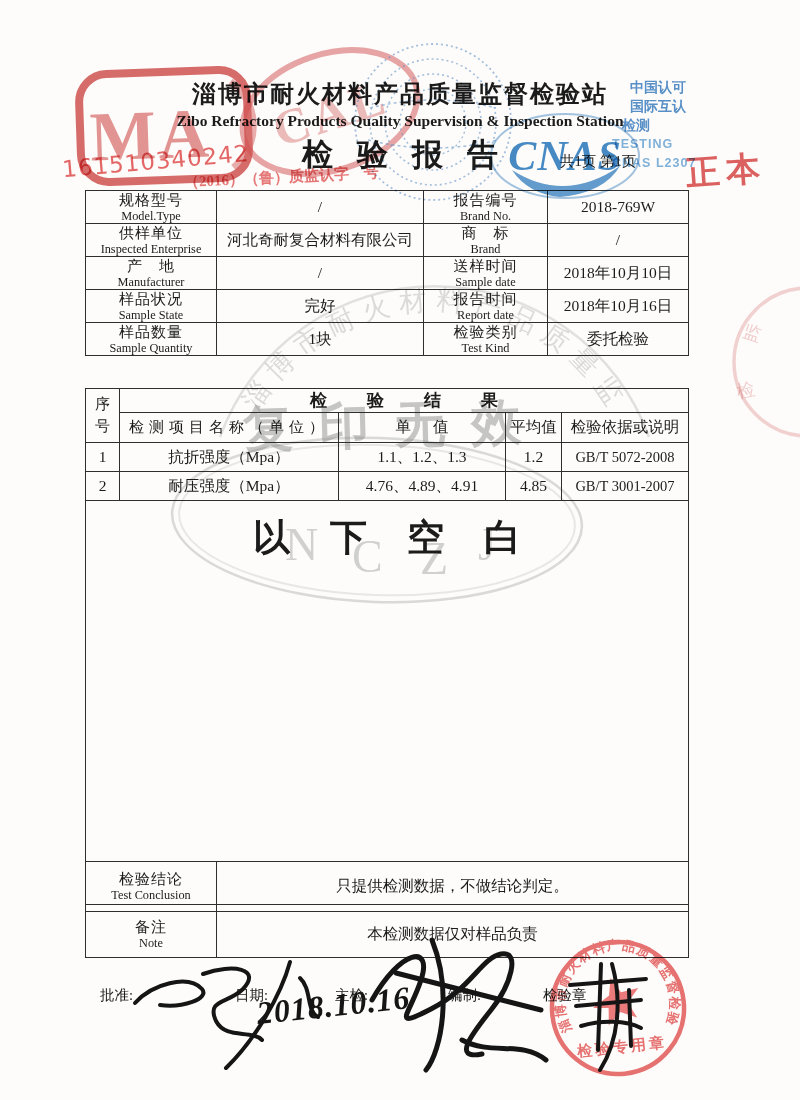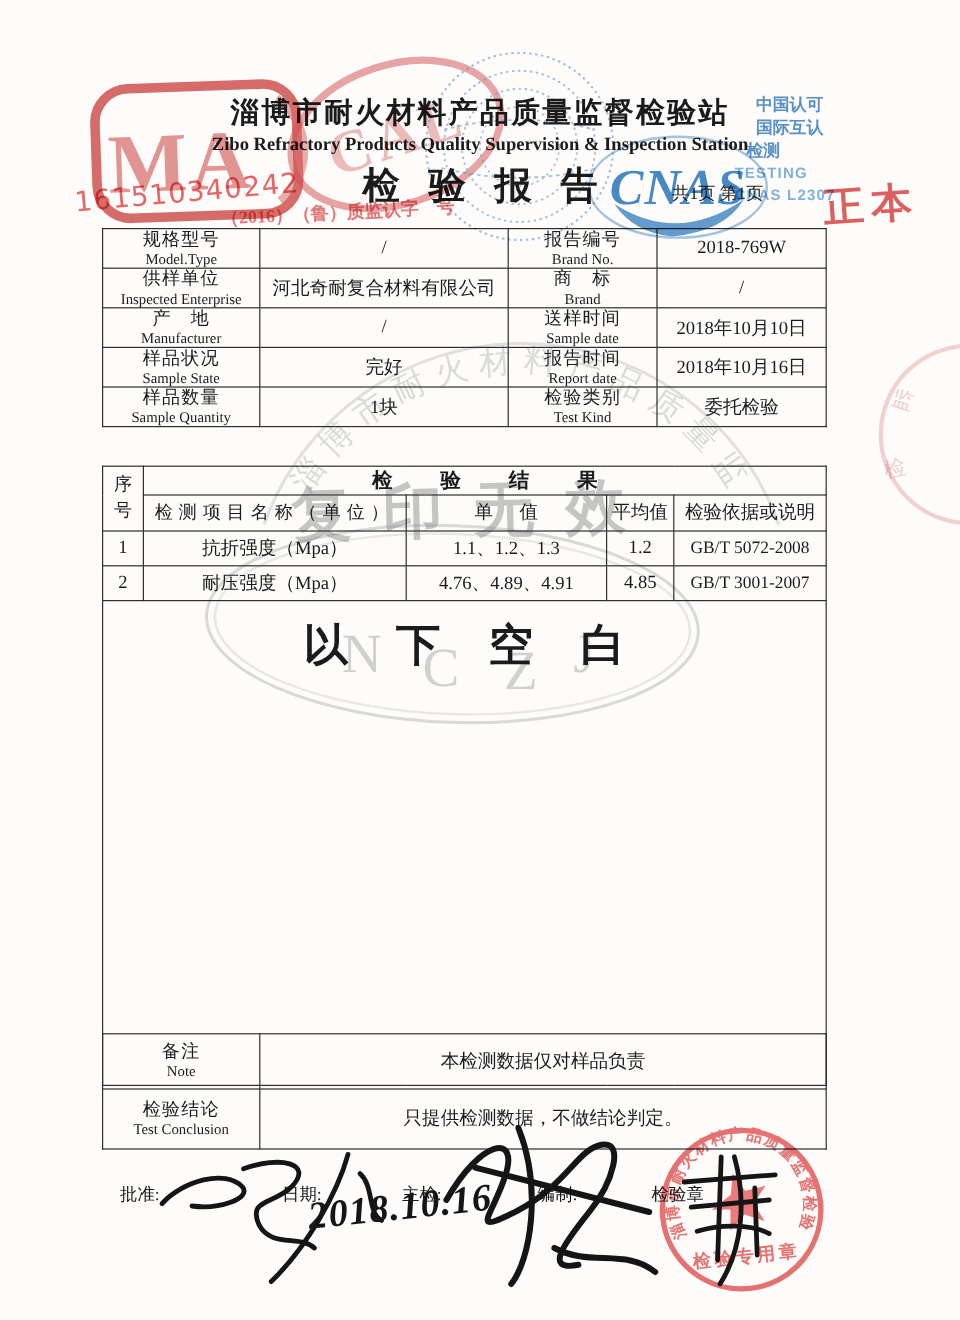--- a/index.html
+++ b/index.html
@@ -190,33 +190,33 @@
       </tr>
     </tbody>
   </table>
 
   <table class="tbl" style="top:861px;width:603px;">
     <colgroup>
         <col style="width:131px">
         <col style="width:472px">
       </colgroup>
     <tbody>
+      <tr style="height:50px;">
+        <td>
+            <div class="lab-cn">检验结论</div>
+            <div class="lab-en">Test Conclusion</div>
+          </td>
+        <td class="val">只提供检测数据，不做结论判定。</td>
+      </tr>
       <tr style="height:46px;">
         <td>
             <div class="lab-cn">备注</div>
             <div class="lab-en">Note</div>
           </td>
         <td class="val">本检测数据仅对样品负责</td>
-      </tr>
-      <tr style="height:50px;">
-        <td>
-            <div class="lab-cn">检验结论</div>
-            <div class="lab-en">Test Conclusion</div>
-          </td>
-        <td class="val">只提供检测数据，不做结论判定。</td>
       </tr>
     </tbody>
   </table>
 
   <span class="abs foot-lab" style="left:100px;">批准:</span>
   <span class="abs foot-lab" style="left:235px;">日期:</span>
   <span class="abs foot-lab" style="left:335px;">主检:</span>
   <span class="abs foot-lab" style="left:448px;">编制:</span>
   <span class="abs foot-lab" style="left:543px;">检验章</span>
 

